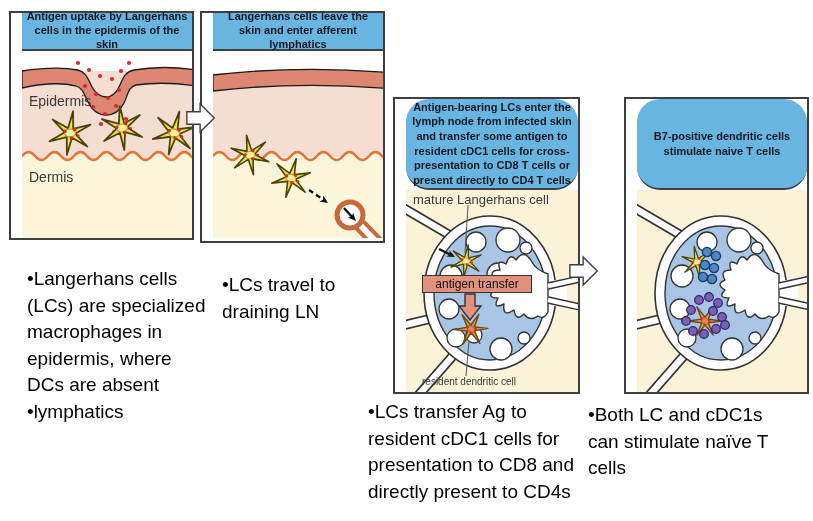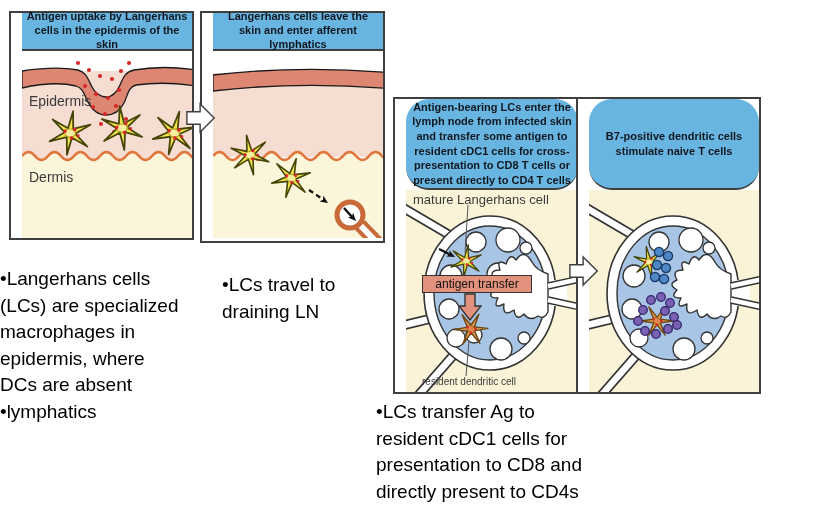--- a/index.html
+++ b/index.html
@@ -2,21 +2,21 @@
 <html style="--header-blue: #69b5e2; --panel-border: #3f3f3f; --corneum-salmon: #dd8672; --epidermis-pink: #f6ddd2; --dermis-cream: #fbf5d9; --panel34-cream: #faf3d8; --wavy-orange: #e0763c; --node-blue: #a8c5e6; --lc-yellow: #f2e24b; --dc-orange: #d89a50; --antigen-red: #d8282a; --tcell-blue: #4e86c6; --tcell-purple: #7a60b2; --transfer-salmon: #e2917c; --vessel-orange: #c8693a;"><head>
 <meta charset="utf-8">
 <style>
   html,body{margin:0;padding:0;background:#fff;}
   .page{position:relative;width:813px;height:521px;background:#fff;overflow:hidden;
         font-family:"Liberation Sans",sans-serif;}
   .panel{position:absolute;border:2px solid var(--panel-border,#3f3f3f);background:#fff;box-sizing:border-box;padding-left:11px;}
   .p1{left:9px;top:11px;width:185px;height:229px;}
   .p2{left:200px;top:11px;width:185px;height:232px;}
   .p3{left:393px;top:97px;width:187px;height:297px;}
-  .p4{left:576px;top:97px;width:185px;height:297px;}
+  .p4{left:624px;top:97px;width:185px;height:297px;}
   .phead{background:var(--header-blue,#69b5e2);border-bottom:2px solid var(--panel-border,#3f3f3f);
          display:flex;align-items:center;justify-content:center;text-align:center;
          font-weight:bold;color:#10181f;box-sizing:border-box;}
   .h-short{height:38px;font-size:11px;line-height:1.25;padding:0 4px;}
   .h-tall{height:91px;font-size:11px;line-height:1.32;padding:0 2px;border-radius:23px;}
   .pcontent{position:relative;width:100%;overflow:hidden;background:#fff;}
   .c12{height:187px;}
   .c34{height:202px;background:var(--panel34-cream,#faf3d8);}
   .pcontent svg.scene{position:absolute;left:0;top:0;}
   .lbl{position:absolute;font-size:14px;color:#3a3a3a;white-space:nowrap;}
@@ -229,20 +229,21 @@
     </div>
   </div>
 
   <svg class="flow-arrow" style="left:186px;top:101px" viewBox="0 0 34 38">
     <path d="M1 12 H16 V3 L32 19 L16 35 V26 H1 Z" fill="#fff" stroke="#3f3f3f" stroke-width="1.6"></path>
   </svg>
   <svg class="flow-arrow" style="left:569px;top:254px" viewBox="0 0 34 38">
     <path d="M1 12 H16 V3 L32 19 L16 35 V26 H1 Z" fill="#fff" stroke="#3f3f3f" stroke-width="1.6"></path>
   </svg>
 
-  <div class="note" style="left:0;top:266px;width:185px">
+  <div class="note" style="left:27px;top:266px;width:185px">
     <div>•Langerhans cells (LCs) are specialized macrophages in epidermis, where DCs are absent</div>
     <div>•lymphatics</div>
   </div>
   <div class="note" style="left:222px;top:272px;width:125px">•LCs travel to draining LN</div>
-  <div class="note" style="left:376px;top:399px;width:230px">•LCs transfer Ag to resident cDC1 cells for presentation to CD8 and directly present to CD4s</div>
+  <div class="note" style="left:368px;top:399px;width:230px">•LCs transfer Ag to resident cDC1 cells for presentation to CD8 and directly present to CD4s</div>
+  <div class="note" style="left:588px;top:402px;width:210px">•Both LC and cDC1s can stimulate naïve T cells</div>
 
 </div>
 
 </body></html>

